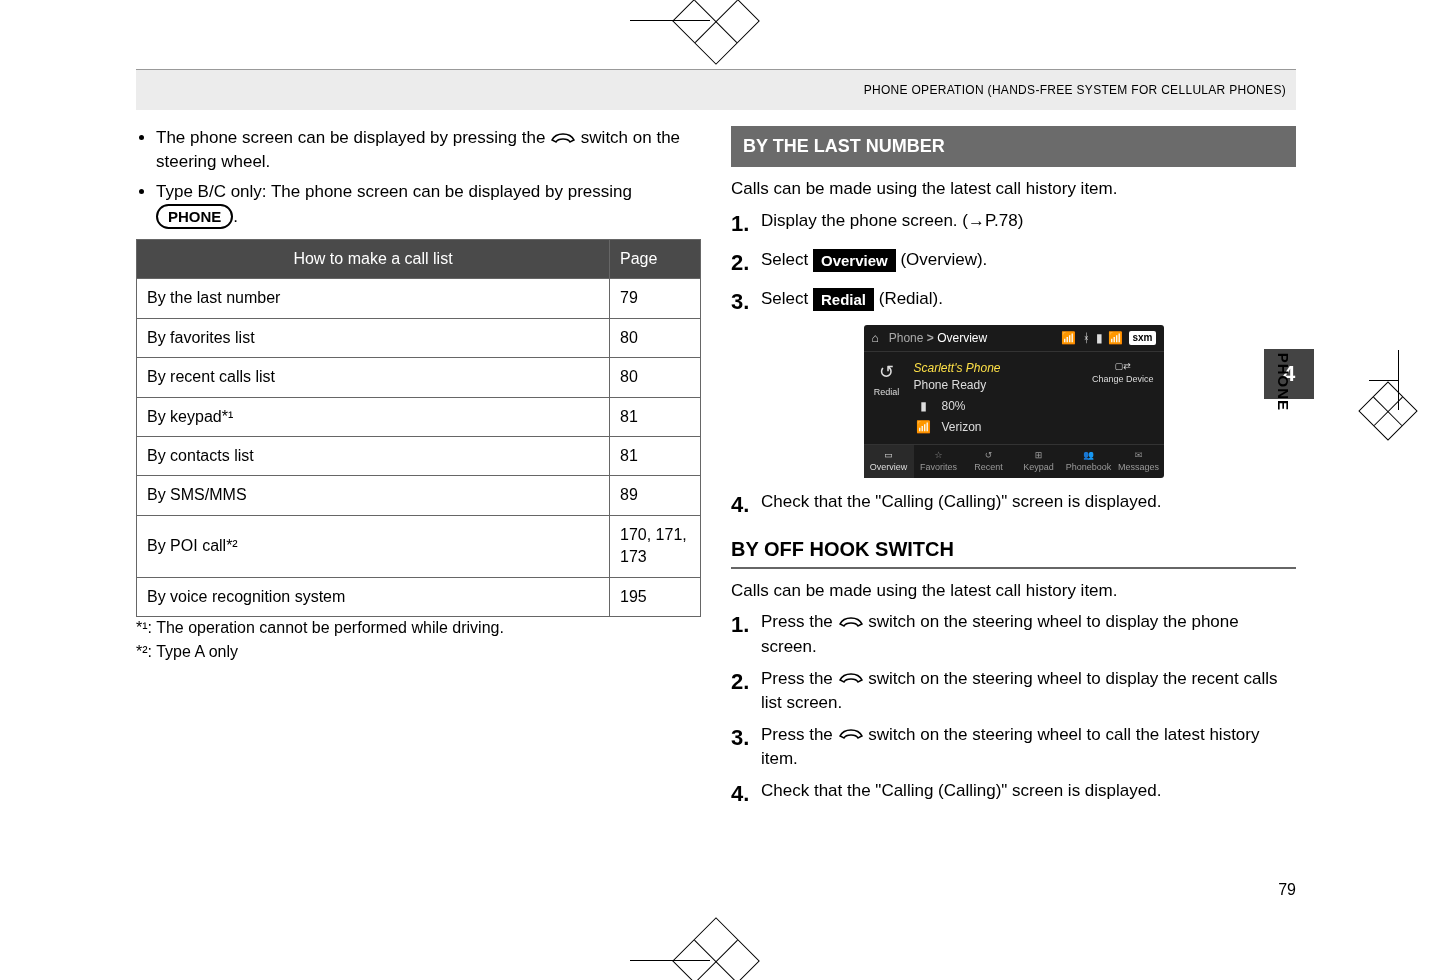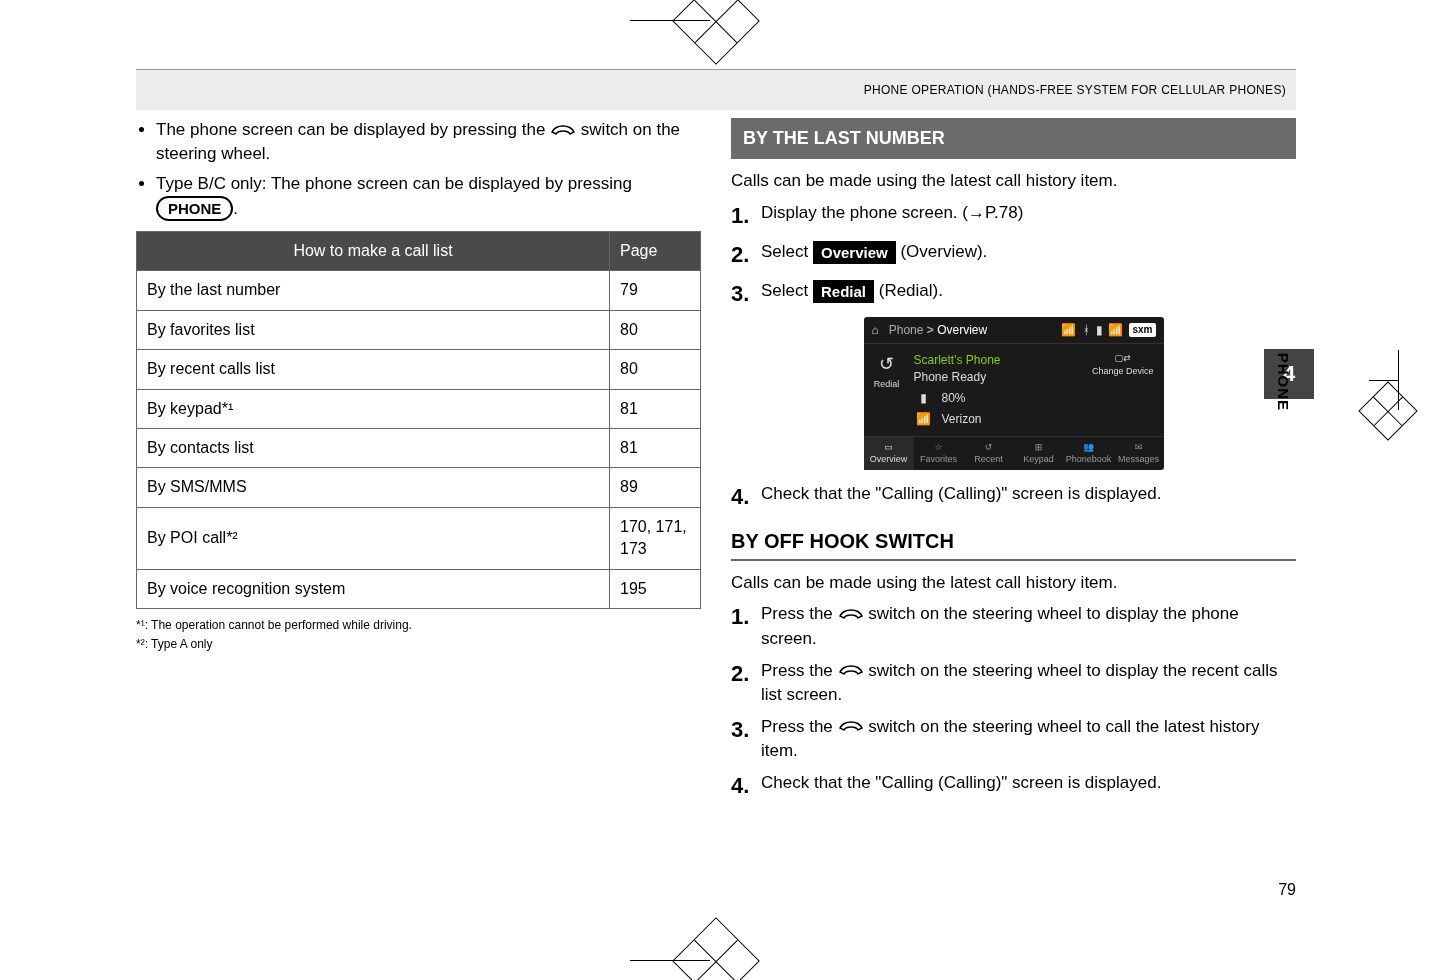--- a/index.html
+++ b/index.html
@@ -40,21 +40,21 @@
     border-top: 1px solid #999;
     display:flex; align-items:center; justify-content:flex-end;
     padding-right: 10px;
     font-size: 12px;
     letter-spacing: 0.3px;
   }
 
   .columns {
     display: flex;
     gap: 30px;
-    padding-top: 8px;
+    padding-top: 16px;
     height: 740px;
   }
   .col { flex: 1; font-size: 17px; line-height: 1.4;}
   ul.bullets { margin:0; padding-left: 20px;}
   ul.bullets li { margin-bottom: 6px; }
   .icon-phone {
     display:inline-block; vertical-align:middle;
   }
   .btn-key {
     display:inline-block;
@@ -78,21 +78,21 @@
     padding: 8px 10px;
     font-weight: normal;
     border: 1px solid #666;
   }
   table.call-table td {
     border: 1px solid #666;
     padding: 8px 10px;
   }
   .pcol { width: 70px; text-align: left;}
 
-  .footnotes { font-size: 12px; margin-top: 8px;}
+  .footnotes { font-size: 16px; }
   .footnotes div { margin-bottom: 2px;}
 
   .section-band {
     background: #6b6b6b;
     color: #fff;
     font-weight: bold;
     font-size: 18px;
     padding: 8px 12px;
     margin-bottom: 10px;
   }
@@ -294,21 +294,21 @@
           </span>
         </div>
         <div class="ss-body">
           <div class="ss-left">
             <span style="font-size:18px;">↺</span>
             <span style="font-size:9px;">Redial</span>
           </div>
           <div class="ss-main">
             <div style="display:flex;">
               <div style="flex:1;">
-                <div style="color:#84cc16;">Scarlett's Phone</div>
+                <div style="color:#fde047;font-style:italic;">Scarlett's Phone</div>
                 <div>Phone Ready</div>
               </div>
               <div class="ss-change">
                 <div>▢⇄</div>
                 <div>Change Device</div>
               </div>
             </div>
             <div class="ss-row">
                 <span class="ico">▮</span>
                 <span>80%</span>

